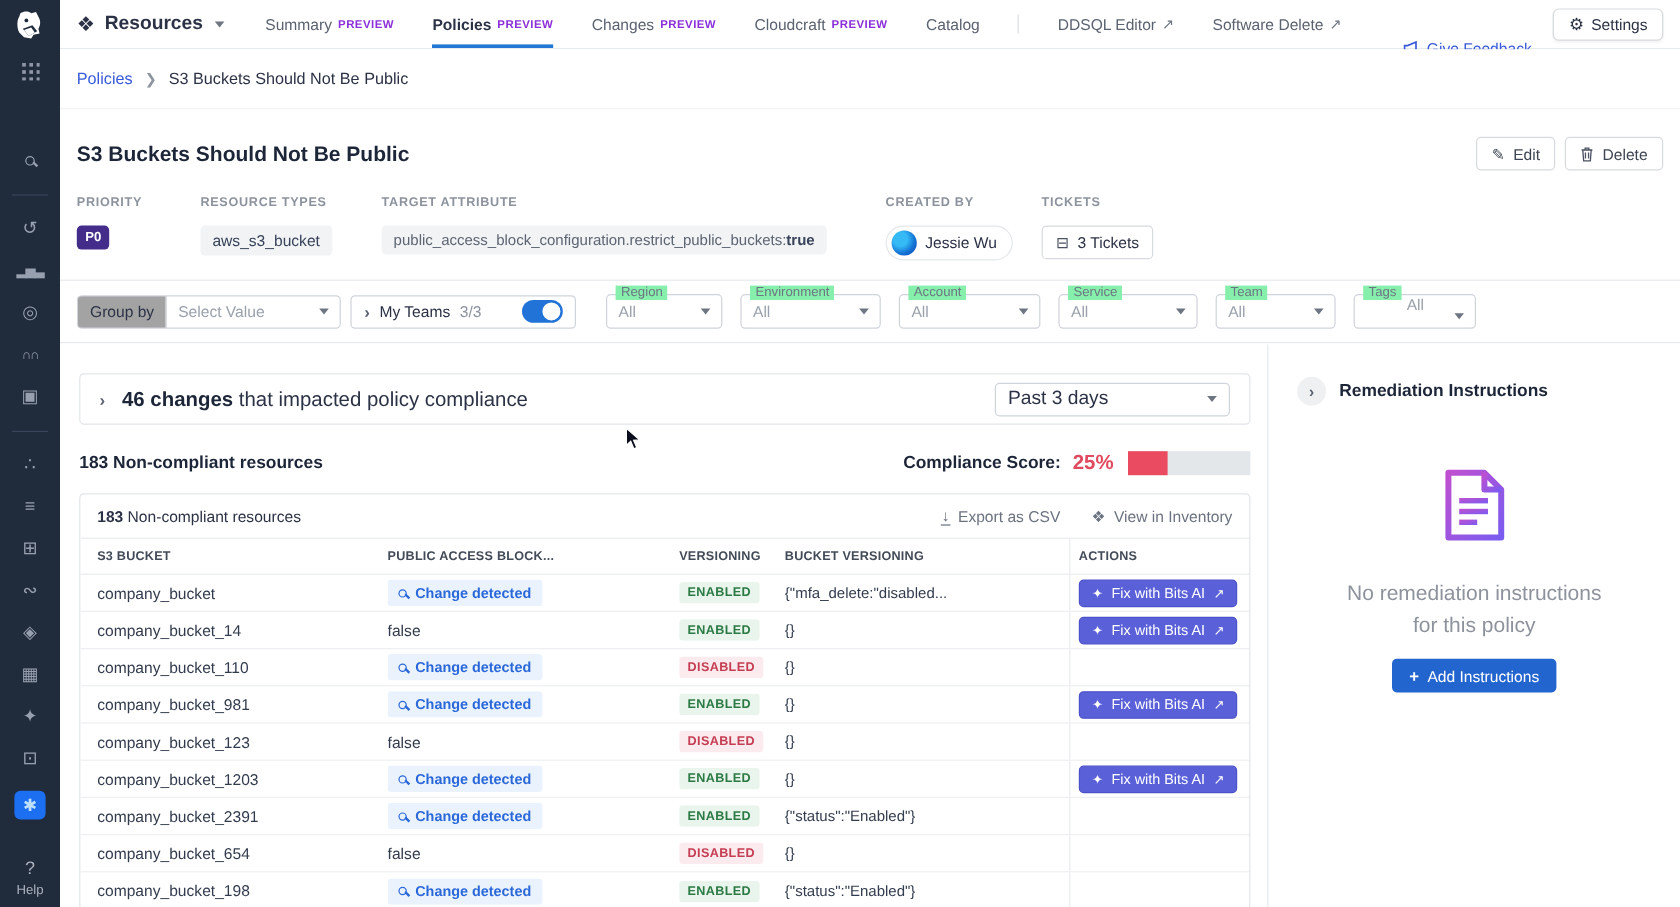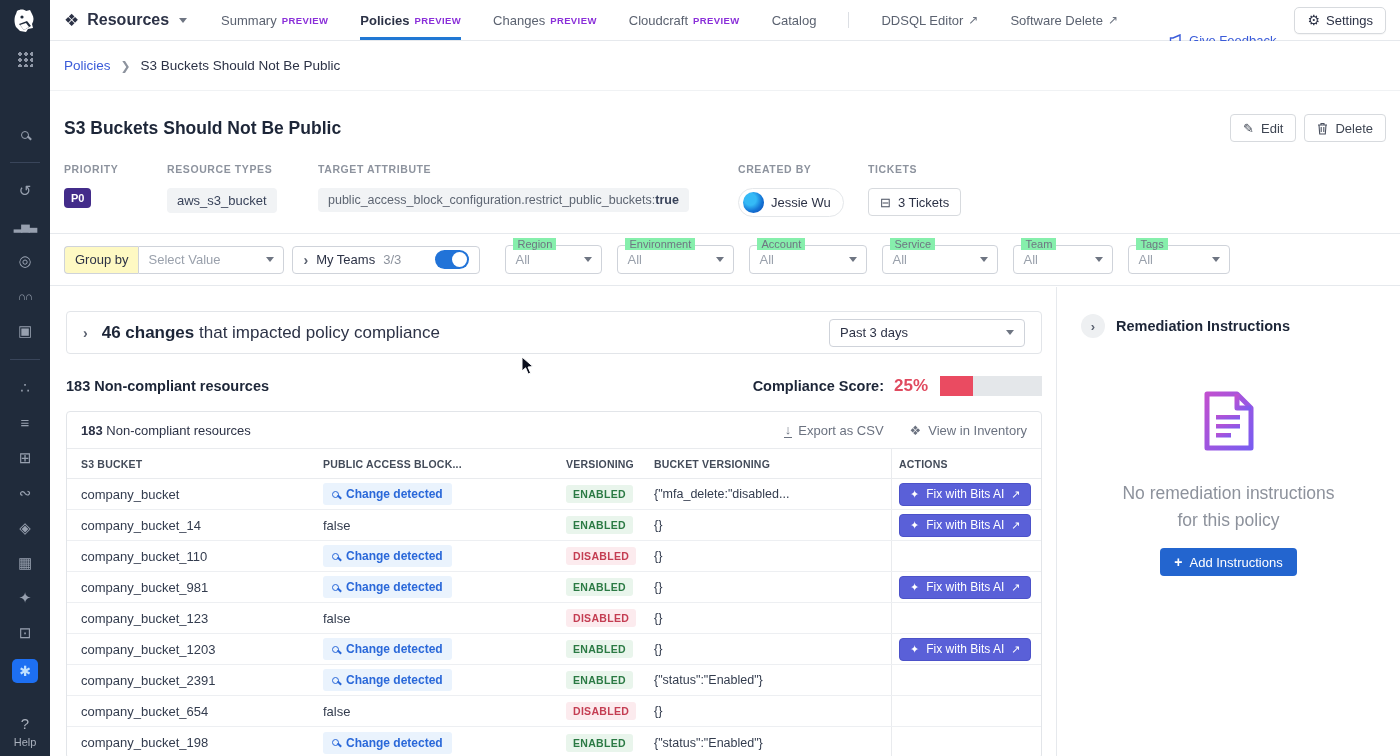--- a/index.html
+++ b/index.html
@@ -78,48 +78,48 @@
     background:radial-gradient(circle at 35% 35%, #35baf6 0 30%, #1576d6 60%, #0b3fae 100%); }
   .avatar-name { font-size:13px; color:#2c3246; }
   .tickets-btn { display:flex; align-items:center; gap:7px; border:1px solid #d7dade; border-radius:4px;
     height:28px; padding:0 11px; font-size:13px; color:#2c3246; background:#fff; cursor:pointer; }
   .ticket-ic { font-size:13px; color:#4a5160; }
 
   
   .filterband { position:absolute; left:50px; right:0; top:233px; height:53px; border-top:1px solid #e6e9ed;
     border-bottom:1px solid #e6e9ed; display:flex; align-items:center; padding-left:14px; background:#fff; }
   .groupby { display:flex; height:28px; }
-  .gb-label { background:#fef9c3; border:1px solid #cfd3da; border-right:none; border-radius:4px 0 0 4px;
+  .gb-label { background:#a3a3a3; border:1px solid #cfd3da; border-right:none; border-radius:4px 0 0 4px;
     display:flex; align-items:center; padding:0 10px; font-size:13px; color:#2c3246; }
   .gb-value { border:1px solid #cfd3da; border-radius:0 4px 4px 0; width:146px; display:flex; align-items:center;
     padding:0 9px; font-size:13px; color:#9aa1ac; cursor:pointer; }
   .gb-value .caret-down { margin-left:auto; }
   .myteams { margin-left:8px; border:1px solid #cfd3da; border-radius:4px; height:28px; width:188px;
     display:flex; align-items:center; padding:0 10px; gap:8px; cursor:pointer; }
   .chev { color:#5b6270; font-size:14px; font-weight:bold; }
   .mt-label { font-size:13px; color:#2c3246; }
   .mt-count { font-size:13px; color:#8d939e; }
   .toggle { margin-left:auto; width:34px; height:19px; border-radius:10px; background:#2173d8; position:relative; cursor:pointer; }
   .toggle .knob { position:absolute; right:2px; top:2px; width:15px; height:15px; border-radius:50%; background:#fff; }
   .fdrop { position:relative; border:1px solid #cfd3da; border-radius:4px; height:29px; display:flex; align-items:center;
     padding:0 9px; font-size:13px; color:#9aa1ac; margin-left:15px; cursor:pointer; }
   .fdrop:first-of-type { margin-left:25px; }
   .fdrop .flabel { position:absolute; top:-8px; left:7px; background:#86efac; padding:0 4px; font-size:11px; color:#6e7582; }
   .fdrop .caret-down { margin-left:auto; }
   .fdrop:nth-of-type(1){ width:97px; } .fdrop:nth-of-type(2){ width:117px; } .fdrop:nth-of-type(3){ width:118px; }
-  .fdrop:nth-of-type(4){ width:116px; } .fdrop:nth-of-type(5){ width:100px; } .fdrop:nth-of-type(6){ width:102px; }
+  .fdrop:nth-of-type(4){ width:116px; } .fdrop:nth-of-type(5){ width:100px; } .fdrop:nth-of-type(6){ width:102px;flex-direction:column; }
 
   
   .main { position:absolute; left:50px; top:287px; width:1006px; bottom:0; background:#fff; }
   .changes-card { margin:24px 14px 0 16px; height:43px; border:1px solid #e2e5e9; border-radius:4px;
     display:flex; align-items:center; padding:0 16px; }
   .changes-text { margin-left:14px; font-size:17px; color:#2c3246; }
   .changes-text b { color:#1d2638; }
   .range-drop { margin-left:auto; width:196px; height:28px; border:1px solid #cfd3da; border-radius:4px;
-    display:flex; align-items:center; padding:0 10px; font-size:13px; color:#2c3246; cursor:pointer; }
+    display:flex; align-items:center; padding:0 10px; font-size:16px; color:#2c3246; cursor:pointer; }
   .range-drop .caret-down { margin-left:auto; }
   .summary-row { margin:22px 14px 0 16px; display:flex; align-items:center; }
   .summary-title { font-size:14.5px; font-weight:bold; color:#1d2638; }
   .score-wrap { margin-left:auto; display:flex; align-items:center; }
   .score-label { font-size:14.5px; font-weight:bold; color:#1d2638; }
   .score-val { font-size:17px; font-weight:bold; color:#e04a5f; margin:0 12px 0 10px; }
   .score-bar { width:102px; height:20px; background:#e4e7ea; position:relative; }
   .score-fill { position:absolute; left:0; top:0; bottom:0; width:32%; background:#ea4b61; }
 
   .table-card { margin:15px 14px 0 16px; border:1px solid #e2e5e9; border-radius:4px; overflow:hidden; background:#fff; }

